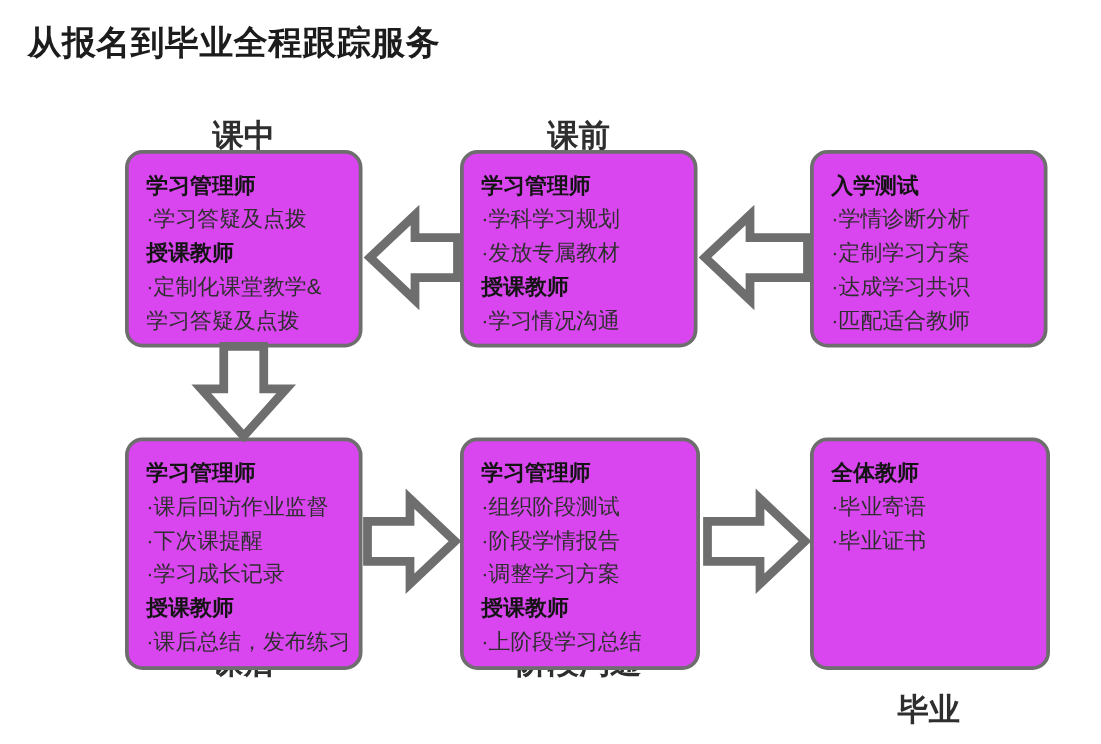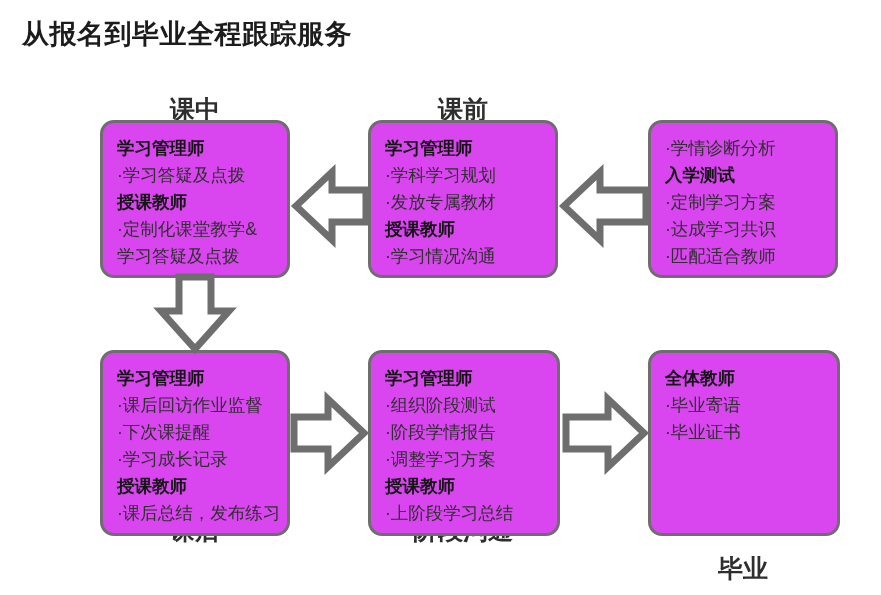--- a/index.html
+++ b/index.html
@@ -105,22 +105,22 @@
 
 <div class="node-box row1" style="left:368px; width:190px;">
   <div class="line role">学习管理师</div>
   <div class="line item">·学科学习规划</div>
   <div class="line item">·发放专属教材</div>
   <div class="line role">授课教师</div>
   <div class="line item">·学习情况沟通</div>
 </div>
 
 <div class="node-box row1" style="left:648px; width:190px;">
+  <div class="line role">入学测试</div>
   <div class="line item">·学情诊断分析</div>
-  <div class="line role">入学测试</div>
   <div class="line item">·定制学习方案</div>
   <div class="line item">·达成学习共识</div>
   <div class="line item">·匹配适合教师</div>
 </div>
 
 <div class="node-box row2" style="left:100px; width:190px;">
   <div class="line role">学习管理师</div>
   <div class="line item">·课后回访作业监督</div>
   <div class="line item">·下次课提醒</div>
   <div class="line item">·学习成长记录</div>

